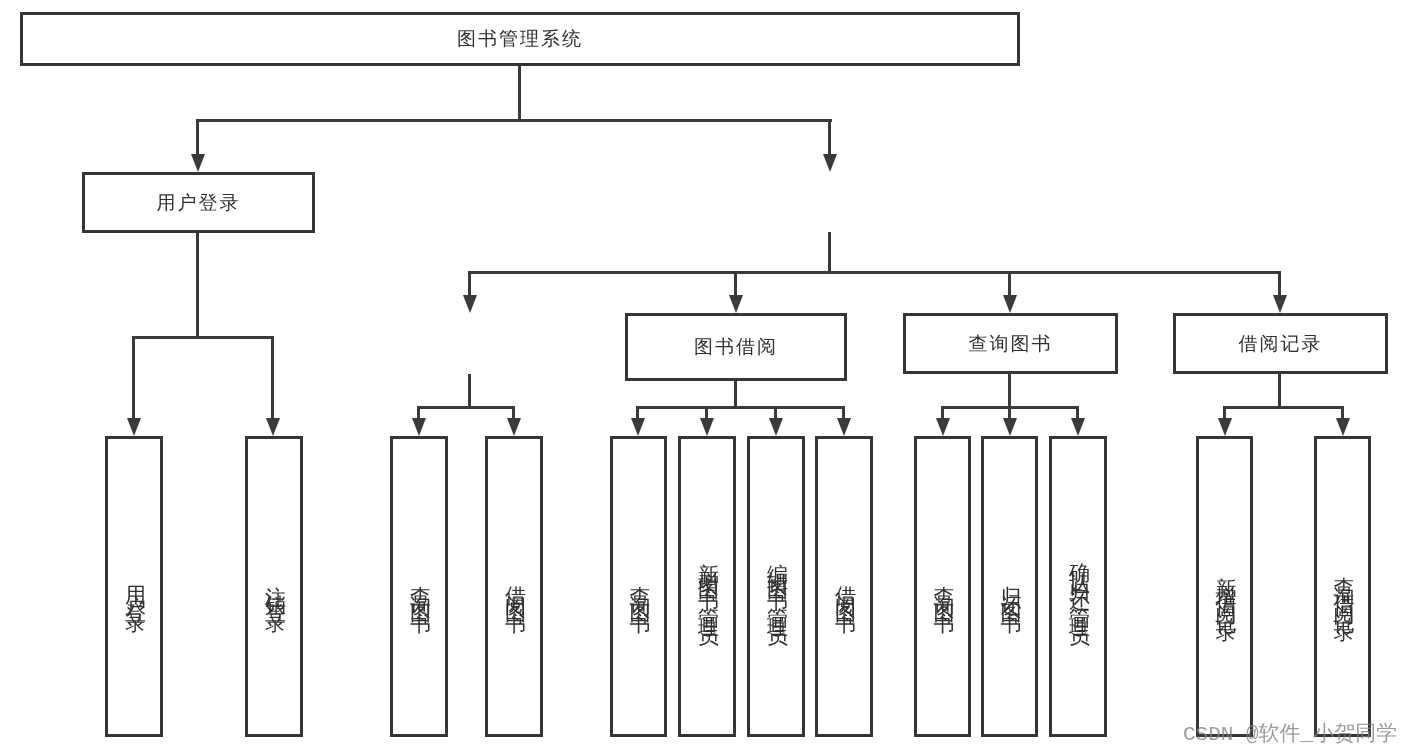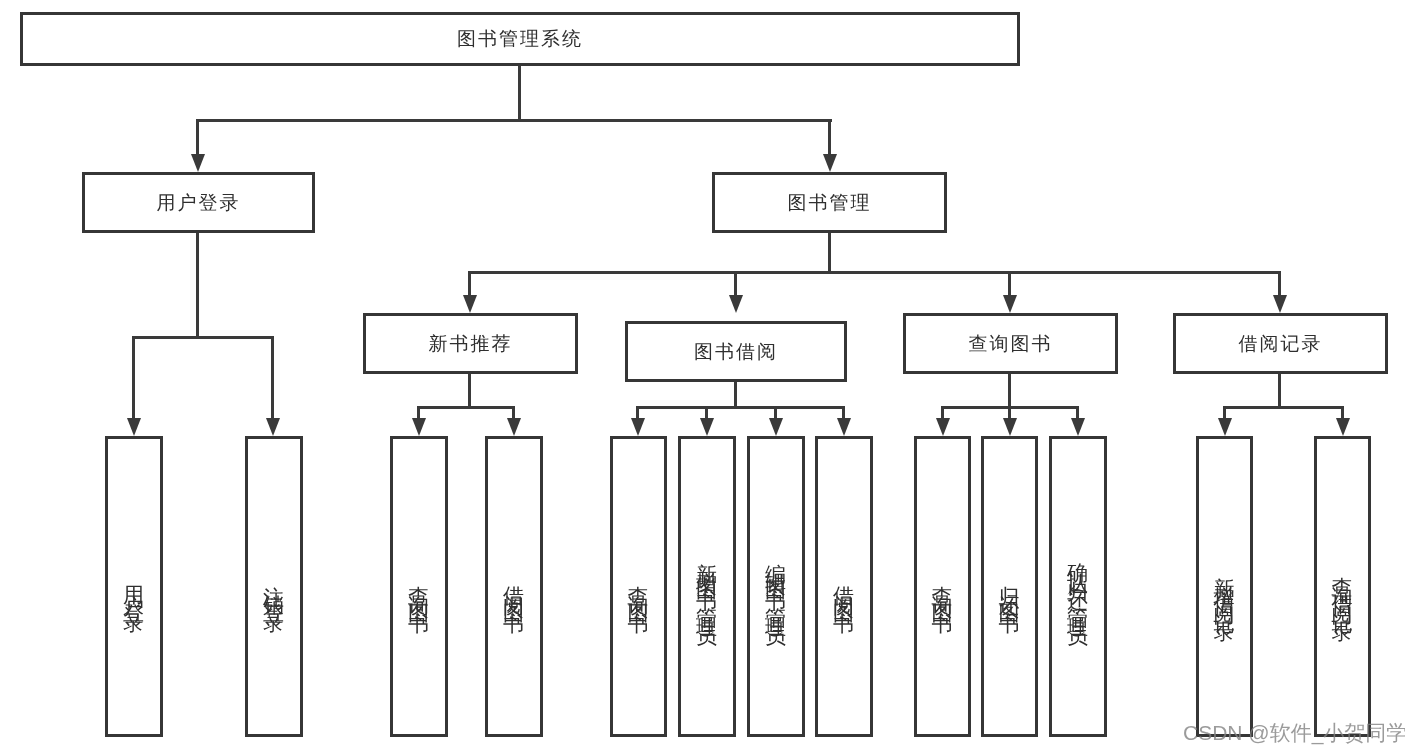--- a/index.html
+++ b/index.html
@@ -1,21 +1,21 @@
 <!DOCTYPE html>
 <html><head>
 <meta charset="utf-8">
 <style>
   html, body { margin: 0; padding: 0; background: #ffffff; }
   #canvas {
     position: relative;
     width: 1405px;
     height: 747px;
     background: #ffffff;
-    font-family: Liberation Sans, sans-serif;
+    font-family: Liberation Mono, monospace;
     overflow: hidden;
   }
   .box {
     position: absolute;
     box-sizing: border-box;
     border: 3px solid #363636;
     background: #ffffff;
     display: flex;
     align-items: center;
     justify-content: center;
@@ -65,28 +65,22 @@
 
 <div id="canvas">
 
   <div class="box" style="left:20px; top:12px; width:1000px; height:54px;">
     <span class="hlabel">图书管理系统</span>
   </div>
 
   <div class="box" style="left:82px; top:172px; width:233px; height:61px;">
     <span class="hlabel">用户登录</span>
   </div>
-  <div class="box" style="left:712px; top:172px; width:235px; height:61px;">
-    <span class="hlabel">图书管理</span>
-  </div>
 
-  <div class="box" style="left:363px; top:313px; width:215px; height:61px;">
-    <span class="hlabel">新书推荐</span>
-  </div>
-  <div class="box" style="left:625px; top:321px; width:222px; height:61px;">
+  <div class="box" style="left:625px; top:313px; width:222px; height:68px;">
     <span class="hlabel">图书借阅</span>
   </div>
   <div class="box" style="left:903px; top:313px; width:215px; height:61px;">
     <span class="hlabel">查询图书</span>
   </div>
   <div class="box" style="left:1173px; top:313px; width:215px; height:61px;">
     <span class="hlabel">借阅记录</span>
   </div>
 
   <div class="box" style="left:105px; top:436px; width:58px; height:301px;">

